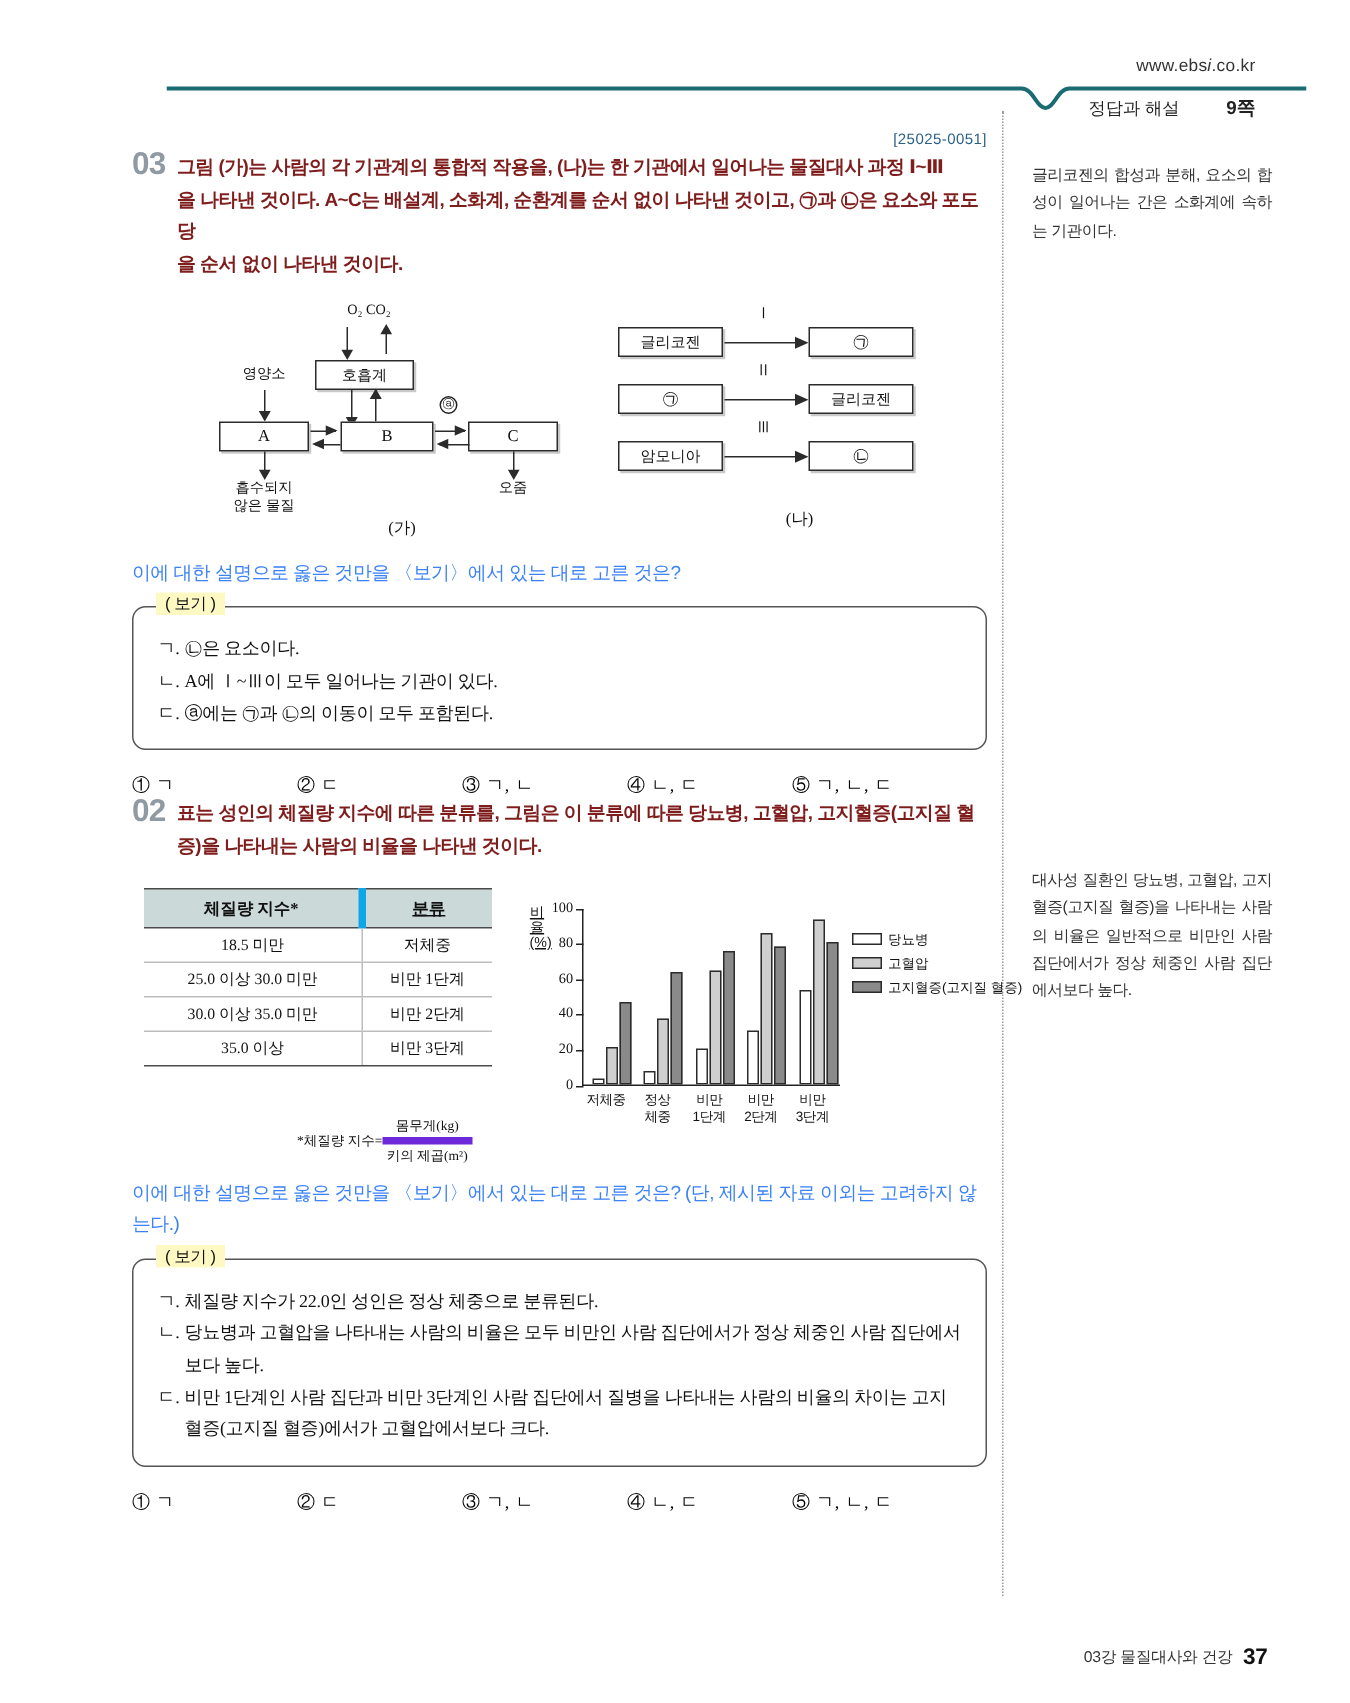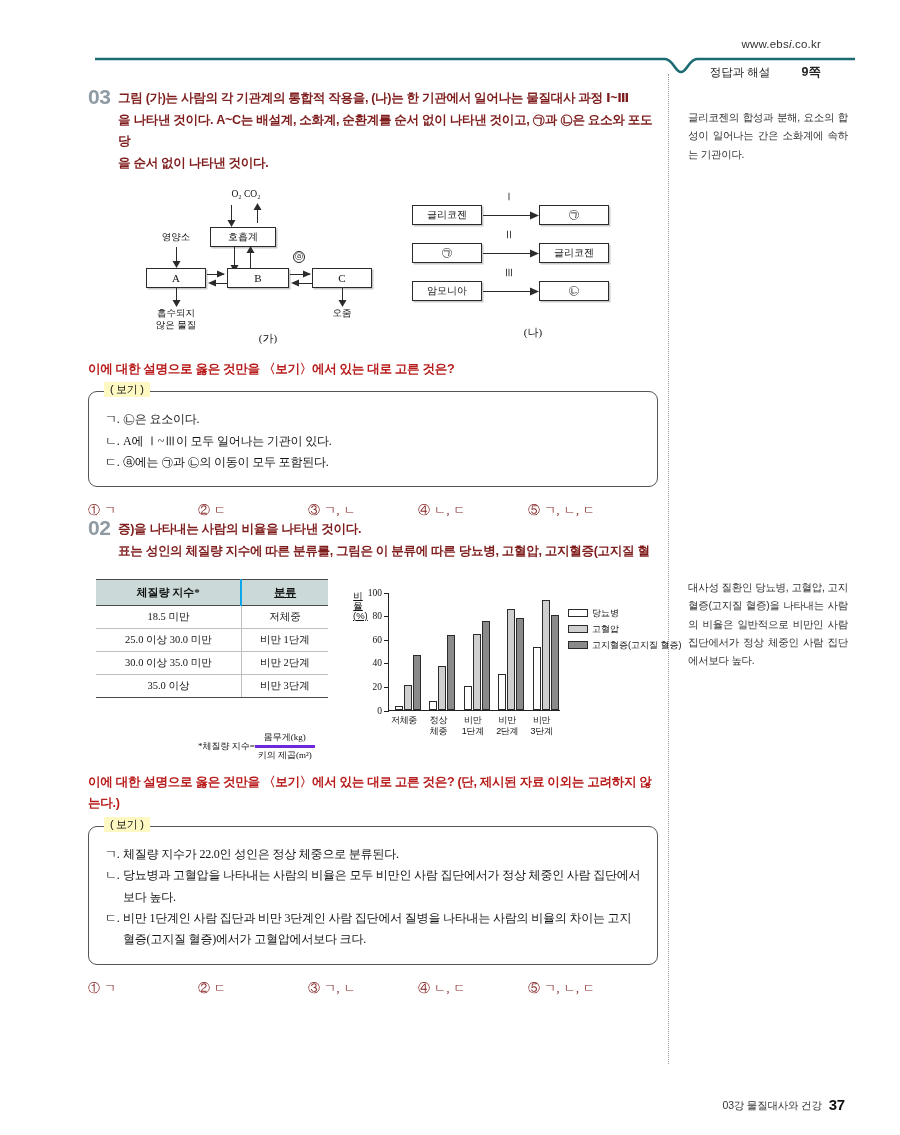--- a/index.html
+++ b/index.html
@@ -7,21 +7,21 @@
   body {
     width:900px; height:1135px;
     background:#ffffff;
     font-family:"Liberation Sans","DejaVu Sans",sans-serif;
     color:#1a1a1a;
     position:relative;
     overflow:hidden;
   }
 
   
-  .page-header { position:absolute; left:0; top:0; width:876px; height:80px; }
+  .page-header { position:absolute; left:16px; top:0; width:876px; height:80px; }
   .site-url {
     position:absolute; right:55px; top:38px;
     font-size:11.5px; color:#333; letter-spacing:.2px;
   }
   .site-url i { font-style:italic; }
   .header-rule { position:absolute; left:95px; top:56px; width:760px; height:18px; }
   .answer-ref {
     position:absolute; right:55px; top:64px;
     font-size:11.5px; color:#222;
   }
@@ -76,22 +76,22 @@
   .lbl-serif { font-family:"Liberation Serif",serif; }
   .ln { position:absolute; background:#2b2b2b; }
   .circ-a {
     position:absolute; width:12px; height:12px; border:1px solid #222;
     border-radius:50%; font-size:8px; line-height:10px; text-align:center;
     font-family:"Liberation Serif",serif; background:#fff;
   }
 
   
   .lead {
-    font-size:12.6px; font-weight:bold; line-height:1.72;
-    letter-spacing:-0.35px; color:#b91c1c;
+    font-size:12.6px; font-weight:normal; line-height:1.72;
+    letter-spacing:-0.35px; color:#3b82f6;
   }
   .bogi-wrap { position:relative; margin-top:11px; }
   .bogi-box {
     border:1px solid #555; border-radius:9px;
     padding:17px 16px 13px 16px;
   }
   .bogi-tag {
     position:absolute; left:16px; top:-9px;
     background:#fef9c3; padding:0 6px;
     font-size:11px; color:#111; letter-spacing:-0.3px;
@@ -100,50 +100,50 @@
     font-size:12px; line-height:1.78; color:#111;
     font-family:"Liberation Serif",serif; letter-spacing:-0.2px;
     display:flex;
   }
   .bogi-item .mk { width:18px; flex:0 0 18px; }
   .bogi-item .bd { flex:1; }
 
   
   .choices {
     display:flex; margin-top:15px;
-    font-size:12px; font-family:"Liberation Serif",serif; color:#7f1d1d;
+    font-size:12px; font-family:"Liberation Serif",serif; color:#000000;
   }
   .choices > div { width:110px; letter-spacing:.5px; }
 
   
   .data-row { position:relative; margin-top:16px; height:185px; }
   table.bmi {
     position:absolute; left:8px; top:0;
     border-collapse:collapse; width:232px;
     font-family:"Liberation Serif",serif;
   }
   table.bmi th {
     background:#cbdad8; border:0; border-bottom:1px solid #4a4a4a;
     border-top:1px solid #4a4a4a;
     font-size:11px; padding:5px 2px; font-weight:bold; color:#111;
   }
-  table.bmi th.sep { border-left:2px solid #0ea5e9;text-decoration:underline; }
+  table.bmi th.sep { border-left:5px solid #0ea5e9;text-decoration:underline; }
   table.bmi td {
     border-bottom:1px solid #bdbdbd; text-align:center;
     font-size:10.5px; padding:4px 2px; color:#111;
   }
   table.bmi td.sep { border-left:1px solid #bdbdbd; }
   table.bmi tr:last-child td { border-bottom:1px solid #4a4a4a; }
   .bmi-note {
     position:absolute; left:110px; top:152px;
     font-size:9px; font-family:"Liberation Serif",serif; color:#111;
     display:flex; align-items:center; white-space:nowrap;
   }
   .frac { display:inline-block; text-align:center; vertical-align:middle; }
-  .frac .num { border-bottom:3px solid #6d28d9; padding:0 3px 1px; display:block; }
+  .frac .num { border-bottom:5px solid #6d28d9; padding:0 3px 1px; display:block; }
   .frac .den { padding:1px 3px 0; display:block; }
 
   
   .chart-area { position:absolute; left:258px; top:4px; width:312px; height:180px; }
   .axis-lab {
     position:absolute; left:0px; top:8px; width:24px;
     font-size:9.5px; text-align:center; line-height:1.05; color:#111;
   }
   .axis-lab .v { display:block; width:10px; margin:0 auto; word-break:break-all;text-decoration:underline; }
   .plot {
@@ -193,20 +193,21 @@
       <path d="M0,3 L570,3 C578,3 580,16 586,16 C592,16 594,3 602,3 L760,3" fill="none" stroke="#1b6b72" stroke-width="2.6"></path>
     </svg>
   </div>
   <div class="answer-ref"><span>정답과 해설 </span><b>9쪽</b></div>
 </div>
 
 <div class="col-divider"></div>
 
 <div class="main-col">
 
+  <div class="qcode">[25025-0051]</div>
   <div class="q-block">
     <div class="q-num">03</div>
     <div class="q-text">
       <div>그림 (가)는 사람의 각 기관계의 통합적 작용을, (나)는 한 기관에서 일어나는 물질대사 과정 Ⅰ~Ⅲ</div>
       <div>을 나타낸 것이다. A~C는 배설계, 소화계, 순환계를 순서 없이 나타낸 것이고, ㉠과 ㉡은 요소와 포도당</div>
       <div>을 순서 없이 나타낸 것이다.</div>
     </div>
   </div>
 
   <div class="figures">
@@ -335,22 +336,22 @@
     <div>① ㄱ</div>
     <div>② ㄷ</div>
     <div>③ ㄱ, ㄴ</div>
     <div>④ ㄴ, ㄷ</div>
     <div>⑤ ㄱ, ㄴ, ㄷ</div>
   </div>
 
   <div class="q-block">
     <div class="q-num">02</div>
     <div class="q-text">
+      <div>표는 성인의 체질량 지수에 따른 분류를, 그림은 이 분류에 따른 당뇨병, 고혈압, 고지혈증(고지질 혈</div>
       <div>증)을 나타내는 사람의 비율을 나타낸 것이다.</div>
-      <div>표는 성인의 체질량 지수에 따른 분류를, 그림은 이 분류에 따른 당뇨병, 고혈압, 고지혈증(고지질 혈</div>
     </div>
   </div>
 
   <div class="data-row">
 
     <table class="bmi">
       <thead>
         <tr>
           <th>체질량 지수*</th>
           <th class="sep">분류</th>

